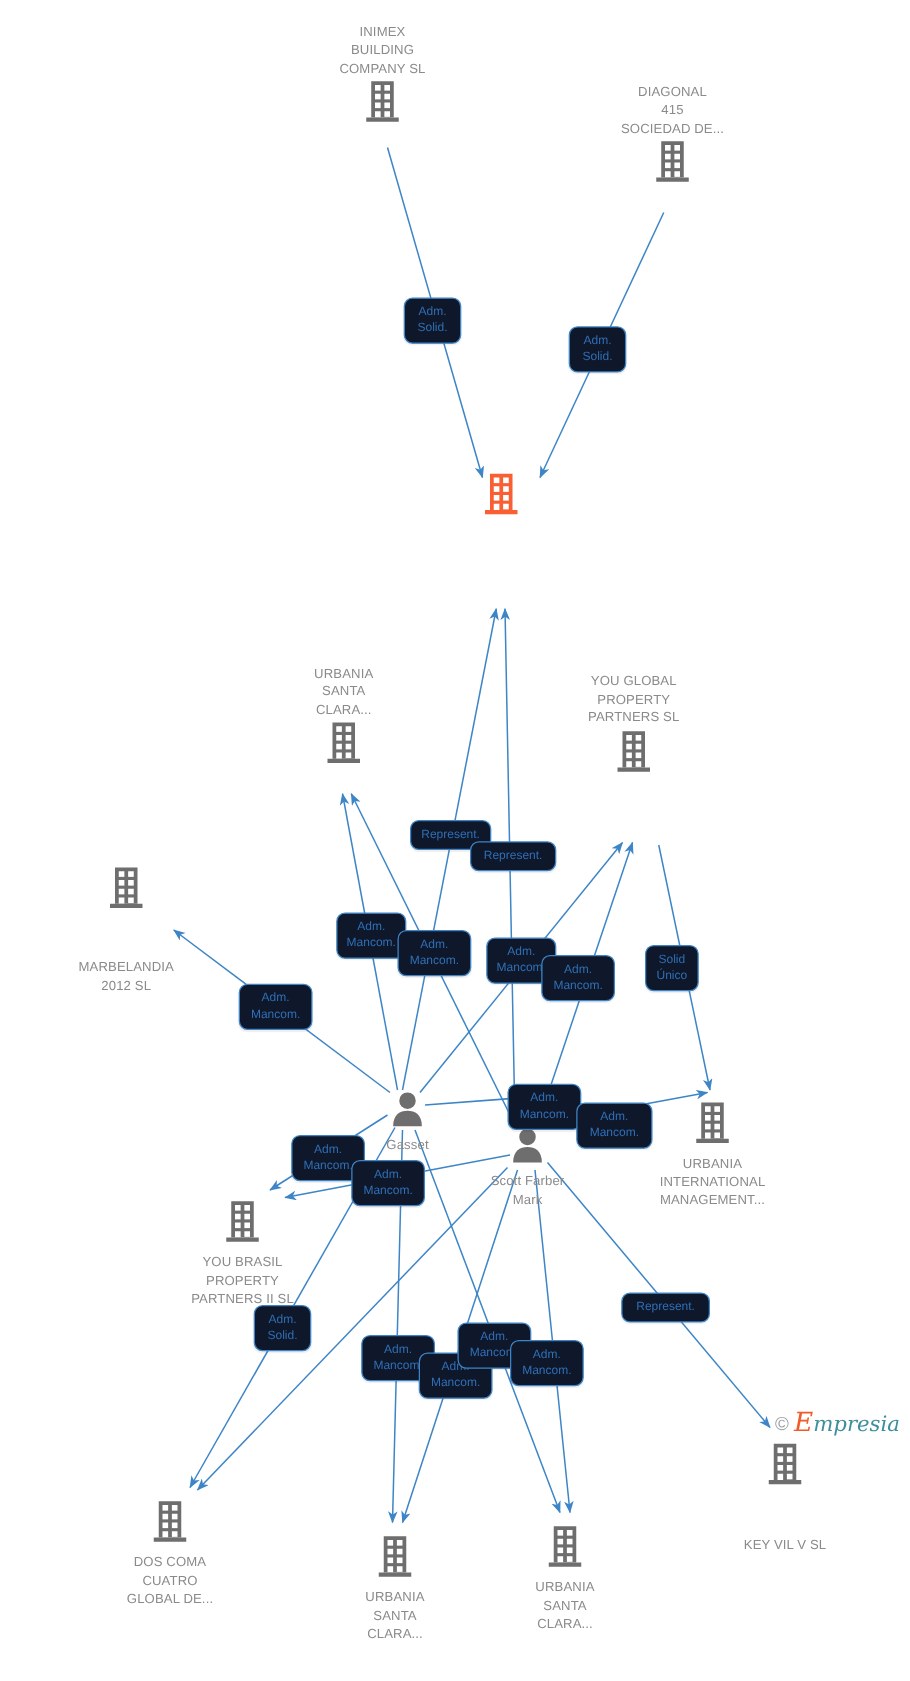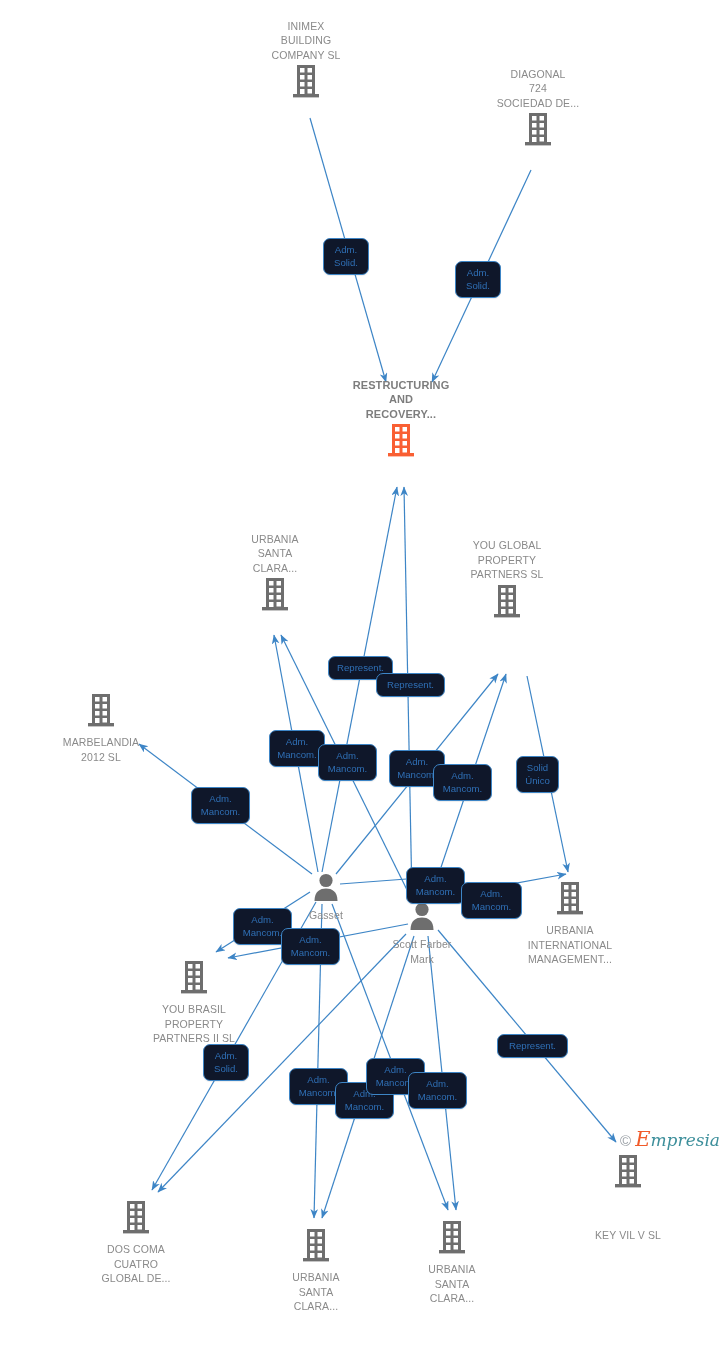--- a/index.html
+++ b/index.html
@@ -93,39 +93,36 @@
             <rect x="15.5" y="11" width="4.5" height="4.5" fill="#fff"></rect>
             <rect x="8" y="18" width="4.5" height="4.5" fill="#fff"></rect>
             <rect x="15.5" y="18" width="4.5" height="4.5" fill="#fff"></rect>
             <rect x="8" y="25" width="4.5" height="5" fill="#fff"></rect>
             <rect x="15.5" y="25" width="4.5" height="4.5" fill="#fff"></rect>
             <rect x="1" y="30" width="26" height="3.4" fill="#6e6e6e"></rect>
           </svg></div>
       </div>
       <div class="node above" style="left: 538px; top: 66.5px;">
         <div class="caption">DIAGONAL
-724
+415
 SOCIEDAD DE...</div>
         <div class="icon"><svg width="28" height="36" viewBox="0 0 28 36" xmlns="http://www.w3.org/2000/svg">
             <rect x="5" y="1" width="18" height="29" fill="#6e6e6e"></rect>
             <rect x="8" y="4" width="4.5" height="4.5" fill="#fff"></rect>
             <rect x="15.5" y="4" width="4.5" height="4.5" fill="#fff"></rect>
             <rect x="8" y="11" width="4.5" height="4.5" fill="#fff"></rect>
             <rect x="15.5" y="11" width="4.5" height="4.5" fill="#fff"></rect>
             <rect x="8" y="18" width="4.5" height="4.5" fill="#fff"></rect>
             <rect x="15.5" y="18" width="4.5" height="4.5" fill="#fff"></rect>
             <rect x="8" y="25" width="4.5" height="5" fill="#fff"></rect>
             <rect x="15.5" y="25" width="4.5" height="4.5" fill="#fff"></rect>
             <rect x="1" y="30" width="26" height="3.4" fill="#6e6e6e"></rect>
           </svg></div>
       </div>
       <div class="node above center" style="left: 401px; top: 377.5px;">
-        <div class="caption">RESTRUCTURING
-AND
-RECOVERY...</div>
         <div class="icon"><svg width="28" height="36" viewBox="0 0 28 36" xmlns="http://www.w3.org/2000/svg">
             <rect x="5" y="1" width="18" height="29" fill="#f95f33"></rect>
             <rect x="8" y="4" width="4.5" height="4.5" fill="#fff"></rect>
             <rect x="15.5" y="4" width="4.5" height="4.5" fill="#fff"></rect>
             <rect x="8" y="11" width="4.5" height="4.5" fill="#fff"></rect>
             <rect x="15.5" y="11" width="4.5" height="4.5" fill="#fff"></rect>
             <rect x="8" y="18" width="4.5" height="4.5" fill="#fff"></rect>
             <rect x="15.5" y="18" width="4.5" height="4.5" fill="#fff"></rect>
             <rect x="8" y="25" width="4.5" height="5" fill="#fff"></rect>
             <rect x="15.5" y="25" width="4.5" height="4.5" fill="#fff"></rect>
@@ -159,21 +156,21 @@
             <rect x="15.5" y="4" width="4.5" height="4.5" fill="#fff"></rect>
             <rect x="8" y="11" width="4.5" height="4.5" fill="#fff"></rect>
             <rect x="15.5" y="11" width="4.5" height="4.5" fill="#fff"></rect>
             <rect x="8" y="18" width="4.5" height="4.5" fill="#fff"></rect>
             <rect x="15.5" y="18" width="4.5" height="4.5" fill="#fff"></rect>
             <rect x="8" y="25" width="4.5" height="5" fill="#fff"></rect>
             <rect x="15.5" y="25" width="4.5" height="4.5" fill="#fff"></rect>
             <rect x="1" y="30" width="26" height="3.4" fill="#6e6e6e"></rect>
           </svg></div>
       </div>
-      <div class="node below" style="left: 101px; top: 693px;">
+      <div class="node below" style="left: 101px; top: 693px; gap: 31px;">
         <div class="caption">MARBELANDIA
 2012 SL</div>
         <div class="icon"><svg width="28" height="36" viewBox="0 0 28 36" xmlns="http://www.w3.org/2000/svg">
             <rect x="5" y="1" width="18" height="29" fill="#6e6e6e"></rect>
             <rect x="8" y="4" width="4.5" height="4.5" fill="#fff"></rect>
             <rect x="15.5" y="4" width="4.5" height="4.5" fill="#fff"></rect>
             <rect x="8" y="11" width="4.5" height="4.5" fill="#fff"></rect>
             <rect x="15.5" y="11" width="4.5" height="4.5" fill="#fff"></rect>
             <rect x="8" y="18" width="4.5" height="4.5" fill="#fff"></rect>
             <rect x="15.5" y="18" width="4.5" height="4.5" fill="#fff"></rect>

